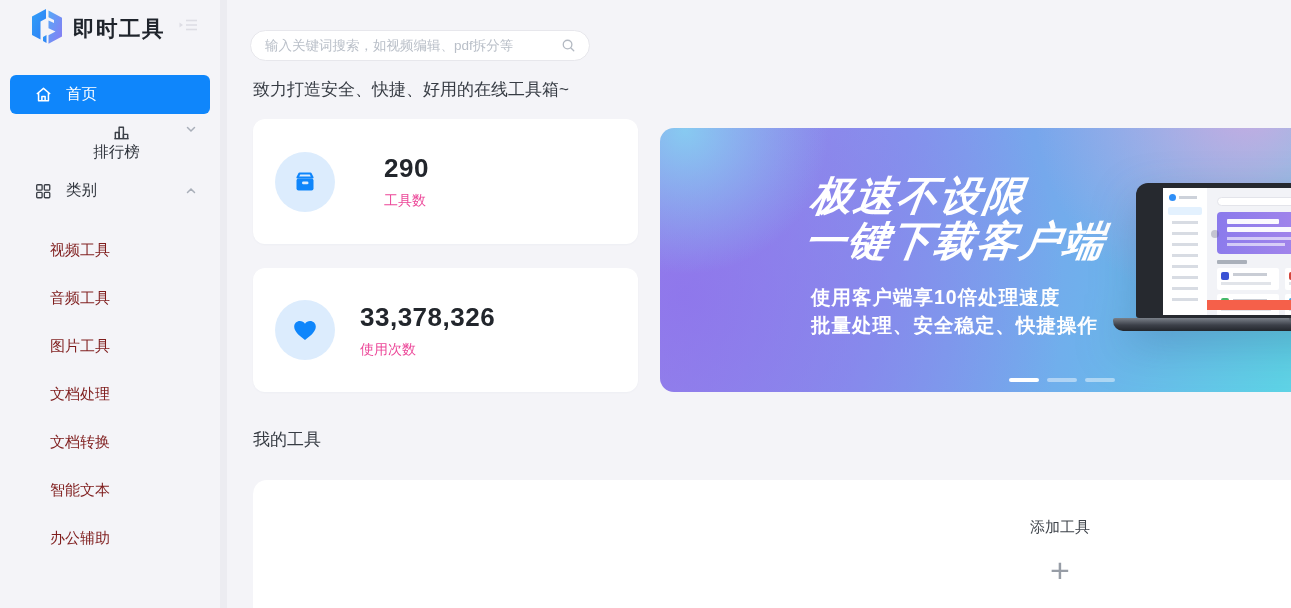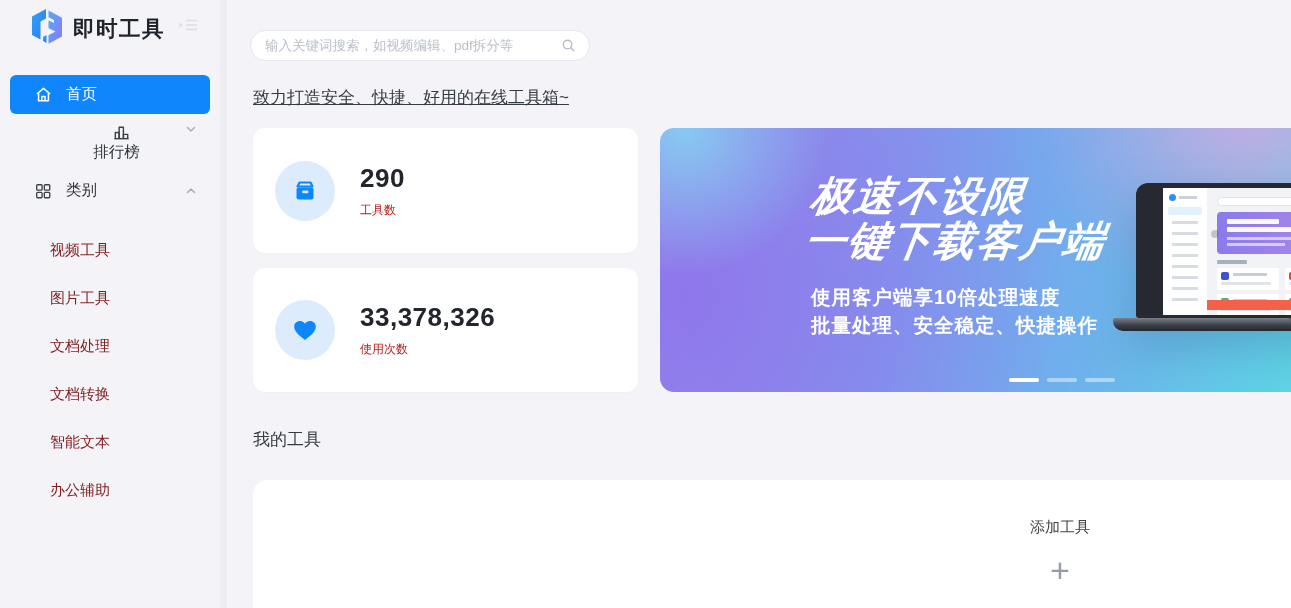--- a/index.html
+++ b/index.html
@@ -31,32 +31,32 @@
   
   .search-box { position:absolute; left:250px; top:11px; width:340px; height:31px;
     background:#fff; border:1px solid #e7e7ec; border-radius:16px;
     display:flex; align-items:center;margin-top:19px; }
   .search-box input { flex:1; border:none; outline:none; background:transparent;
     padding:0 14px; font-size:13.5px; color:#454a52;
     font-family:"Liberation Sans","DejaVu Sans",sans-serif; }
   .search-box input::placeholder { color:#b9bfc8; }
   .search-ic { margin-right:13px; display:flex; cursor:pointer; }
   
-  .tagline { position:absolute; left:253px; top:86px; font-size:17px; color:#363b43;text-decoration:underline; }
+  .tagline { position:absolute; left:253px; top:78px; font-size:17px; color:#363b43; }
   .section-title { position:absolute; left:253px; top:428px; font-size:17px; color:#363b43; }
   
   .stat-card { position:absolute; left:253px; width:385px; background:#fff; border-radius:12px;
     display:flex; align-items:center; box-shadow:0 1px 2px rgba(40,50,80,.03); }
-  #stat-tools { top:128px; height:125px; }
+  #stat-tools { top:119px; height:125px;gap:24px; }
   #stat-usage { top:268px; height:124px; }
   .stat-circle { margin-left:22px; width:60px; height:60px; border-radius:50%;
     background:#dcecfd; display:flex; align-items:center; justify-content:center; flex:none; }
   .stat-text { margin-left:25px; display:flex; flex-direction:column; gap:8px; }
   .stat-value { font-size:26px; font-weight:bold; color:#22262c; letter-spacing:.5px; }
-  .stat-label { font-size:12px; color:#b91c1c; }
+  .stat-label { font-size:14px; color:#ec4899; }
   
   .banner { position:absolute; left:660px; top:128px; width:830px; height:264px;
     border-radius:14px; overflow:hidden; cursor:pointer;
     background:
       radial-gradient(circle at 3% 1%, rgba(133,215,242,.85), rgba(133,215,242,0) 17%),
       radial-gradient(circle at 71% -10%, rgba(233,162,223,.75), rgba(233,162,223,0) 33%),
       radial-gradient(circle at 3% 64%, rgba(141,112,236,.75), rgba(141,112,236,0) 46%),
       linear-gradient(103deg,#9a8ae9 0%,#8398ec 28%,#6fb0ec 52%,#5ed2e6 76%,#7de8e6 100%);
   }
   .banner-headline { position:absolute; left:148px; top:46px; transform:skewX(-8deg);
@@ -181,20 +181,21 @@
       <span class="nav-label">类别</span>
       <span class="chev">
         <svg width="12" height="12" viewBox="0 0 12 12" fill="none" stroke="#a9afb9" stroke-width="1.5" stroke-linecap="round">
           <path d="M2.5 7.5 L6 4 L9.5 7.5"></path>
         </svg>
       </span>
     </div>
 
     <ul class="cat-list">
         <li class="cat-item">视频工具</li>
+        <li class="cat-item">音频工具</li>
         <li class="cat-item">图片工具</li>
         <li class="cat-item">文档处理</li>
         <li class="cat-item">文档转换</li>
         <li class="cat-item">智能文本</li>
         <li class="cat-item">办公辅助</li>
       </ul>
   </aside>
   <div class="side-divider"></div>
 
   <div class="search-box">

